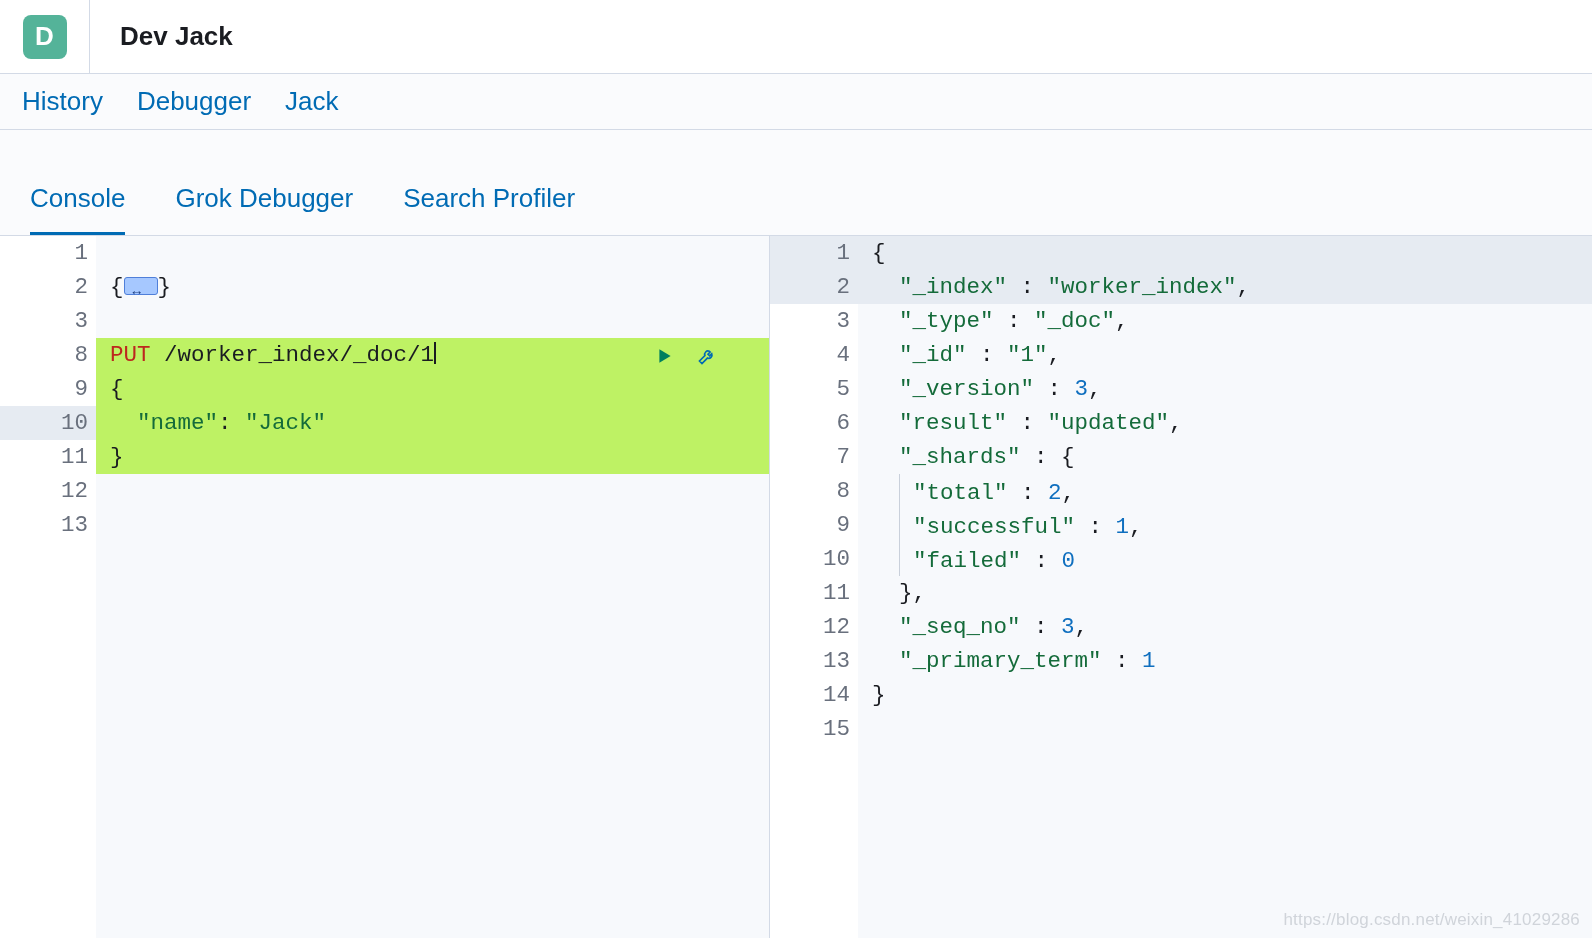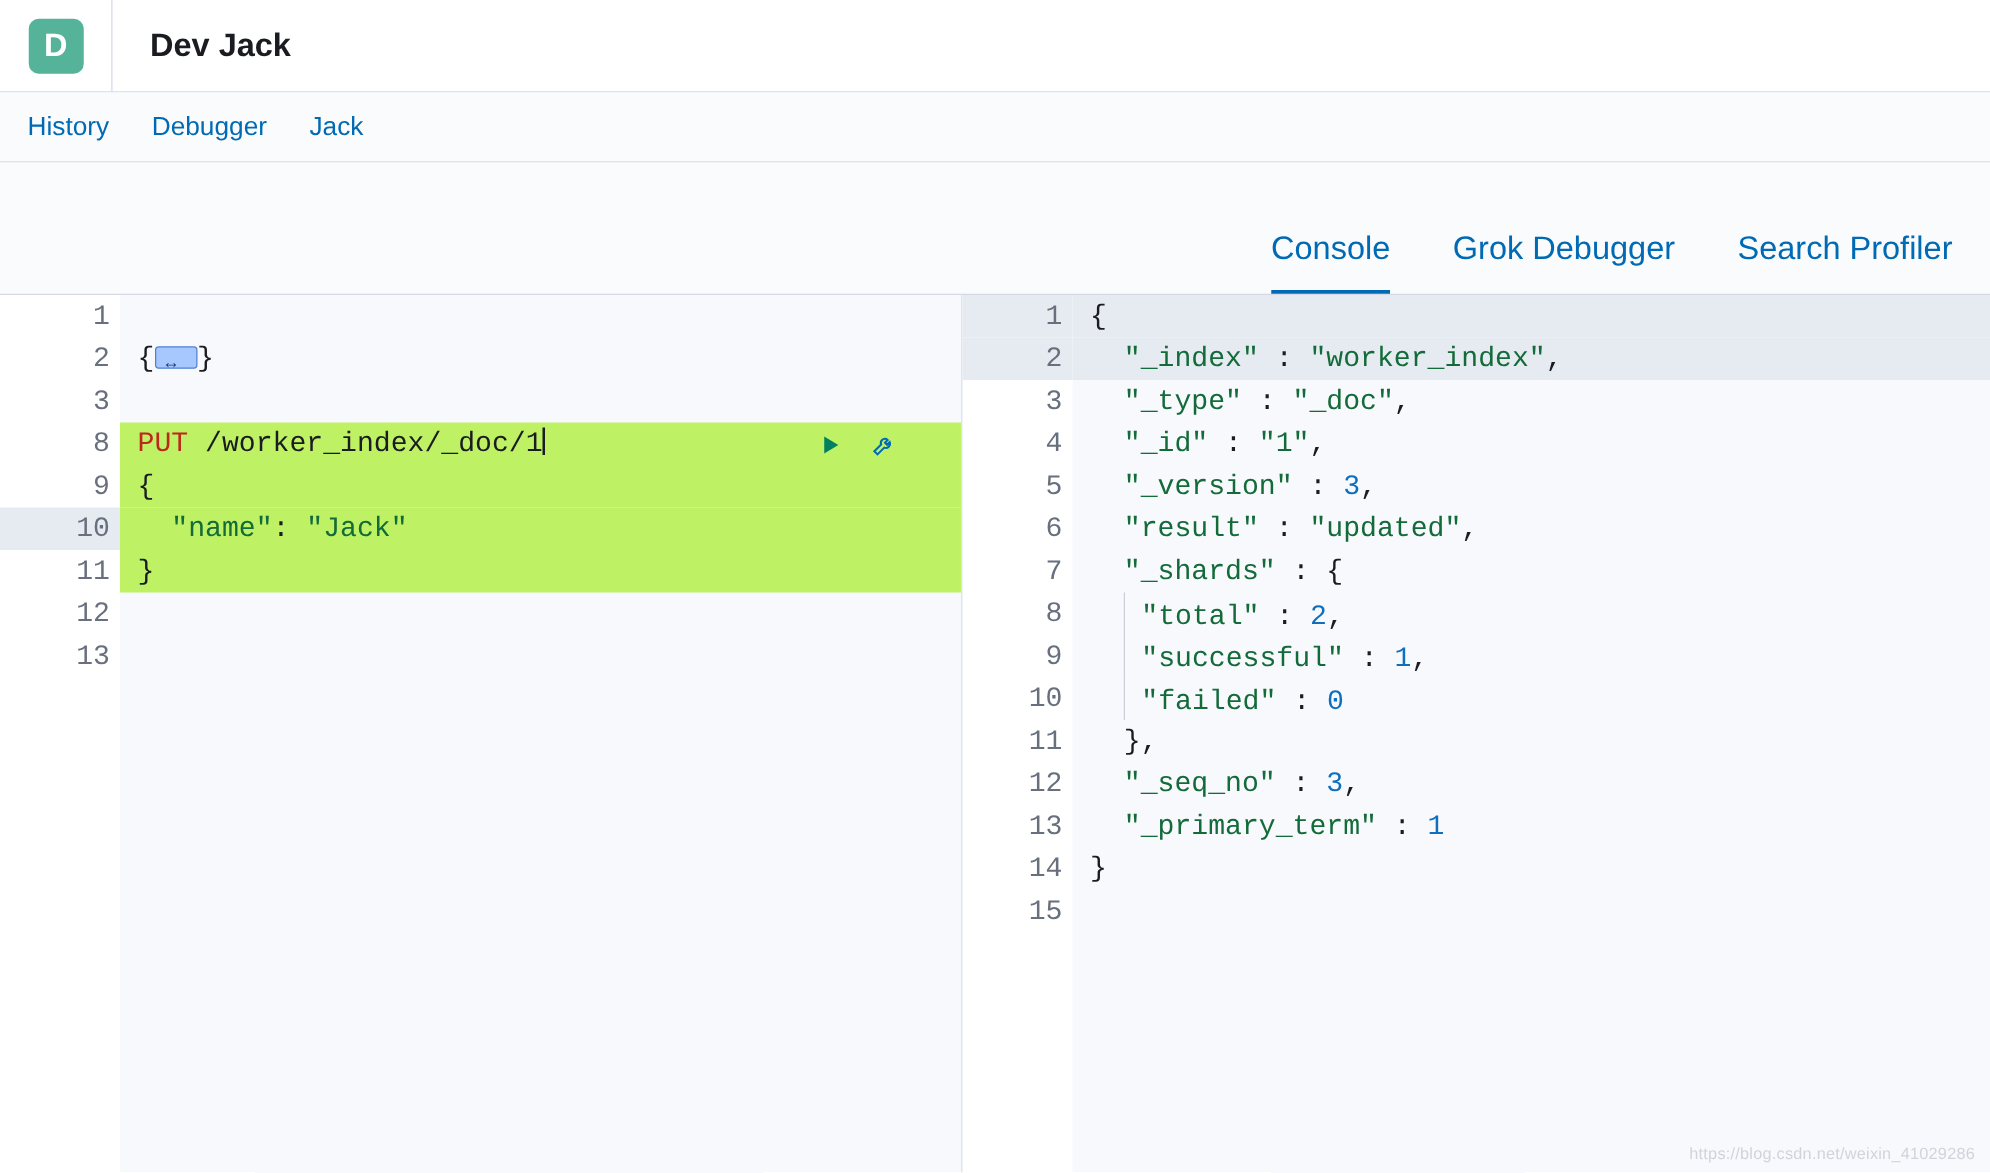--- a/index.html
+++ b/index.html
@@ -52,34 +52,33 @@
     display: flex;
     align-items: center;
     gap: 34px;
     padding: 0 22px;
     height: 56px;
     background: #fafbfd;
     border-bottom: 1px solid #d3dae6;
   }
   .secondbar a {
     color: #006bb4;
-    font-size: 21px;
+    font-size: 26px;
     text-decoration: none;
   }
 
   
   .tabbar {
     display: flex;
     align-items: flex-end;
     gap: 50px;
     padding: 0 30px;
     height: 106px;
     background: #fafbfd;
     border-bottom: 1px solid #d3dae6;
-    justify-content: flex-end;
   }
   .tab {
     color: #006bb4;
     font-size: 26px;
     padding-bottom: 18px;
     border-bottom: 3px solid transparent;
     cursor: pointer;
   }
   .tab.active {
     border-bottom-color: #006bb4;
@@ -206,21 +205,21 @@
     height: 34px;
     background: #c9d0db;
     vertical-align: -9px;
     margin-right: 13px;
   }
 
   .watermark {
     position: absolute;
     right: 12px;
     bottom: 8px;
-    font-size: 13px;
+    font-size: 17px;
     color: #d0d4da;
     font-family: -apple-system, sans-serif;
     letter-spacing: .2px;
   }
 </style>
 </head>
 <body>
 
 <div class="topbar">
   <div class="app-icon-wrap">

